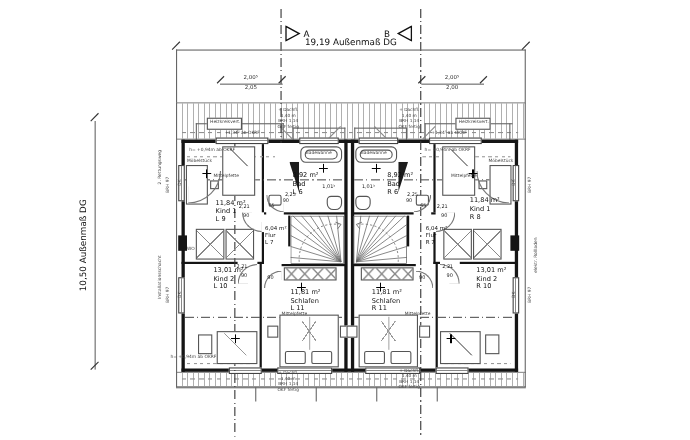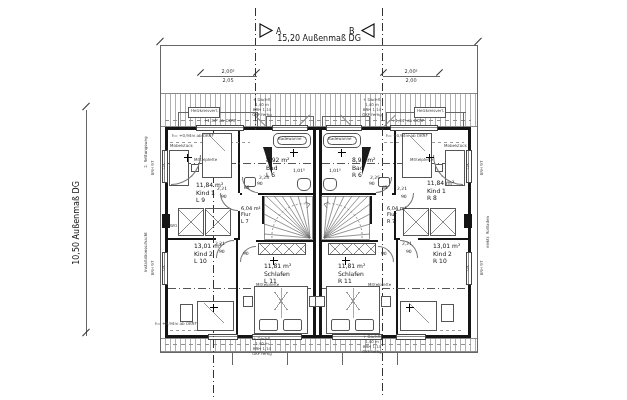--- a/index.html
+++ b/index.html
@@ -231,21 +231,21 @@
   </svg>
   <svg class="abs" style="left:321px;top:196px" width="49" height="44">
     <g stroke="#666" stroke-width="0.7" fill="none">
       <rect x="0.5" y="0.5" width="48" height="43"></rect>
       <path d="M3 42L49 38M3 42L49 28M3 42L49 18M3 42L49 8M3 42L47 0M3 42L39 0M3 42L31 0M3 42L23 0M3 42L15 0M3 42L7 0"></path>
       <path d="M41 42 A 32 32 0 0 0 5 8" stroke-dasharray="2 2"></path>
       <path d="M8 6 L3 8 L6 12" stroke-width="0.8"></path>
     </g>
   </svg>
 
-  <span class="abs dim center" style="left:319px;top:34px">15,20 Außenmaß DG</span>
+  <span class="abs dim center" style="left:319px;top:34px">19,19 Außenmaß DG</span>
   <span class="abs seclbl" style="left:276px;top:27px">A</span>
   <span class="abs seclbl" style="left:349px;top:27px">B</span>
   <span class="abs dim rot" style="left:76px;top:223px">10,50 Außenmaß DG</span>
 
   <span class="abs subdim" style="left:228px;top:68px">2,00⁵</span>
   <span class="abs subdim" style="left:228px;top:77px">2,05</span>
   <span class="abs subdim" style="left:411px;top:68px">2,00⁵</span>
   <span class="abs subdim" style="left:411px;top:77px">2,00</span>
 
   <div class="abs room" style="left:196px;top:181px">

